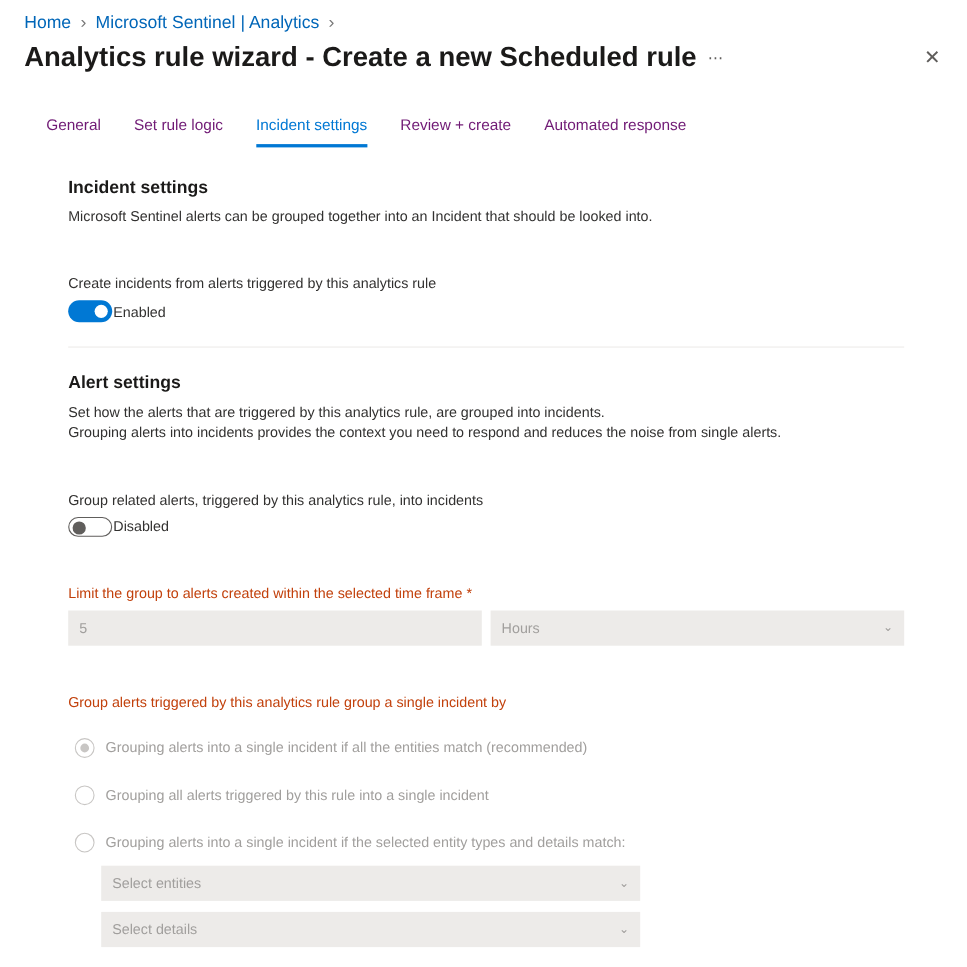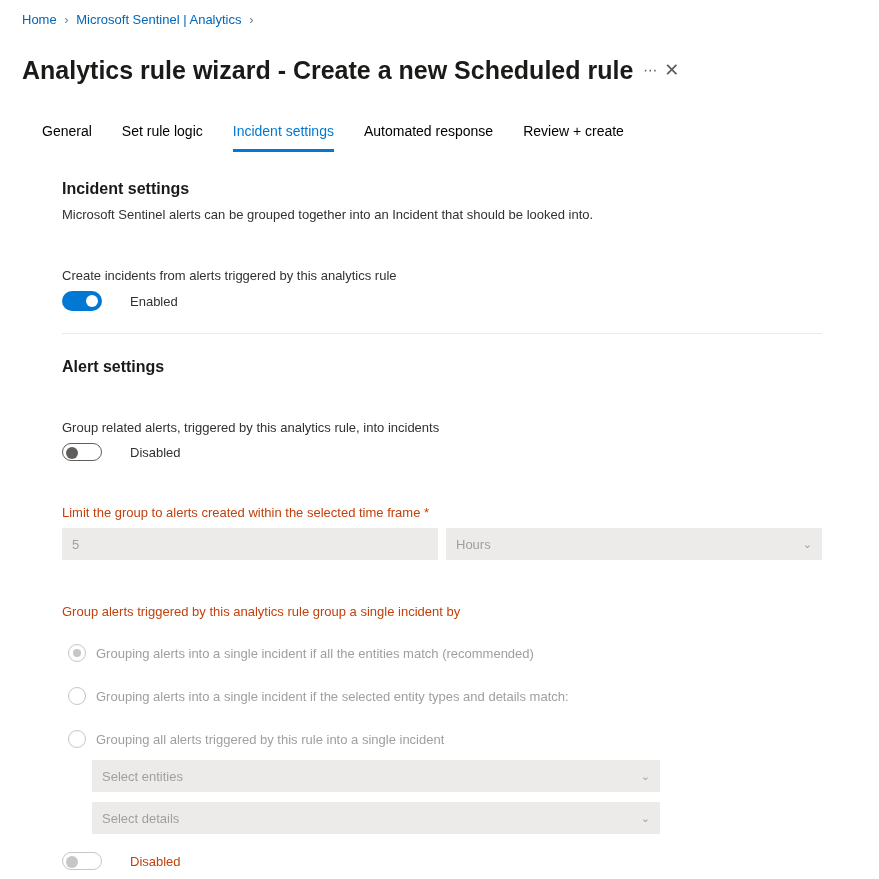--- a/index.html
+++ b/index.html
@@ -5,36 +5,36 @@
   * { box-sizing: border-box; }
   body {
     margin: 0;
     font-family: "Segoe UI", -apple-system, BlinkMacSystemFont, sans-serif;
     font-size: 13px;
     color: #323130;
     background: #fff;
     width: 879px;
   }
   .container { padding: 12px 22px 24px 22px; }
-  .breadcrumb { font-size: 13px; margin-bottom: 25px; }
+  .breadcrumb { font-size: 16px; margin-bottom: 4px; }
   .breadcrumb a { color: #0066b8; text-decoration: none; cursor: pointer; }
   .breadcrumb .sep { color: #7a7a7a; padding: 0 4px; }
-  .title-row { display: flex; align-items: center; justify-content: flex-start; }
+  .title-row { display: flex; align-items: center; justify-content: space-between; }
   .page-title { font-size: 25px; font-weight: 600; color: #1b1a19; margin: 4px 0 2px 0; }
   .ellipsis { font-size: 14px; color: #605e5c; margin-left: 10px; letter-spacing: 1px; }
   .close-x { font-size: 18px; color: #605e5c; cursor: pointer; padding: 6px; margin-right: -4px; }
   .tabs { display: flex; gap: 30px; margin-top: 28px; border-bottom: 0; padding-left: 20px;}
-  .tab { font-size: 14px; color: #000000; padding: 8px 0 10px 0; cursor: pointer; border-bottom: 3px solid transparent; }
+  .tab { font-size: 14px; color: #701a75; padding: 8px 0 10px 0; cursor: pointer; border-bottom: 3px solid transparent; }
   .tab.active { color: #0078d4; border-bottom: 3px solid #0078d4; font-weight: 400; }
   .content { padding: 28px 0 0 40px; max-width: 800px; }
   .section-title { font-size: 16px; font-weight: 600; color: #1b1a19; margin-bottom: 8px; }
   .desc { font-size: 13px; color: #323130; line-height: 1.4; margin-bottom: 14px; }
   .label { font-size: 13px; color: #323130; margin-bottom: 8px; margin-top: 44px; }
   .muted { color: #c2410c; }
-  .toggle-row { display: flex; align-items: center; gap: 28px; margin-bottom: 6px; }
+  .toggle-row { display: flex; align-items: center; gap: 1px; margin-bottom: 6px; }
   .toggle {
     width: 40px; height: 20px; border-radius: 10px; position: relative; cursor: pointer;
   }
   .toggle .knob {
     position: absolute; width: 12px; height: 12px; border-radius: 50%; top: 4px; background: #fff;
   }
   .toggle.on { background: #0078d4; }
   .toggle.on .knob { right: 4px; }
   .toggle.off { background: #fff; border: 1px solid #605e5c; height: 18px; }
   .toggle.off .knob { left: 3px; top: 3px; background: #605e5c; }
@@ -42,21 +42,21 @@
   .toggle.disabled .knob { left: 3px; top: 3px; background: #c8c6c4; }
   .toggle-label { font-size: 13px; }
   .divider { border-top: 1px solid #edebe9; margin: 22px 0 24px 0; }
   .form-row { display: flex; gap: 8px; margin-bottom: 18px; }
   .textbox, .select {
     background: #edebe9; border: none; height: 32px; padding: 0 10px; font-size: 13px;
     color: #a19f9d; display: flex; align-items: center; justify-content: space-between;
   }
   .textbox { width: 380px; }
   .select { width: 380px; position: relative; }
-  .select.small { width: 568px; }
+  .select.small { width: 490px; }
   .chev { font-size: 11px; color: #a19f9d; }
   .radio-row { display: flex; align-items: center; gap: 10px; margin-bottom: 12px; padding-left: 6px; margin-top: 25px; }
   .radio {
     width: 18px; height: 18px; border-radius: 50%; border: 1px solid #c8c6c4; position: relative; flex-shrink: 0;
   }
   .radio.selected::after {
     content: ''; position: absolute; width: 8px; height: 8px; border-radius: 50%;
     background: #c8c6c4; top: 4px; left: 4px;
   }
   .radio-label { font-size: 13px; color: #a19f9d; }
@@ -86,41 +86,45 @@
       <h1 class="page-title">Analytics rule wizard - Create a new Scheduled rule</h1>
       <span class="ellipsis">⋯</span>
     </div>
     <div class="close-x">✕</div>
   </div>
 
   <div class="tabs">
     <div class="tab">General</div>
     <div class="tab">Set rule logic</div>
     <div class="tab active">Incident settings</div>
+    <div class="tab">Review + create</div>
     <div class="tab">Automated response</div>
-    <div class="tab">Review + create</div>
   </div>
 
   <div class="content">
 
     <div class="section-title">Incident settings</div>
     <div class="desc">
       <span>Microsoft Sentinel alerts can be grouped together into an Incident that should be looked into.</span><br>
     </div>
     <div class="label">Create incidents from alerts triggered by this analytics rule</div>
     <div class="toggle-row">
       <div class="toggle on">
           <div class="knob"></div>
         </div>
       <span class="toggle-label">Enabled</span>
     </div>
 
     <div class="divider"></div>
 
     <div class="section-title">Alert settings</div>
+    <div class="desc">
+      <span>Set how the alerts that are triggered by this analytics rule, are grouped into incidents.</span><br>
+      <span>Grouping alerts into incidents provides the context you need to respond and reduces the noise from single alerts.</span>
+    </div>
     <div class="label">Group related alerts, triggered by this analytics rule, into incidents</div>
     <div class="toggle-row" style="margin-bottom:18px;">
       <div class="toggle off">
           <div class="knob"></div>
         </div>
       <span class="toggle-label">Disabled</span>
     </div>
 
     <div class="label muted">Limit the group to alerts created within the selected time frame *</div>
     <div class="form-row">
@@ -134,25 +138,25 @@
     </div>
 
     <div class="label muted">Group alerts triggered by this analytics rule group a single incident by</div>
 
     <div class="radio-row">
       <div class="radio selected"></div>
       <span class="radio-label">Grouping alerts into a single incident if all the entities match (recommended)</span>
     </div>
     <div class="radio-row">
       <div class="radio"></div>
-      <span class="radio-label">Grouping alerts into a single incident if the selected entity types and details match:</span>
+      <span class="radio-label">Grouping all alerts triggered by this rule into a single incident</span>
     </div>
     <div class="radio-row">
       <div class="radio"></div>
-      <span class="radio-label">Grouping all alerts triggered by this rule into a single incident</span>
+      <span class="radio-label">Grouping alerts into a single incident if the selected entity types and details match:</span>
     </div>
 
     <div class="nested-selects">
       <div class="select small">
         <span>Select entities</span>
         <span class="chev">⌄</span>
       </div>
       <div class="select small">
         <span>Select details</span>
         <span class="chev">⌄</span>

